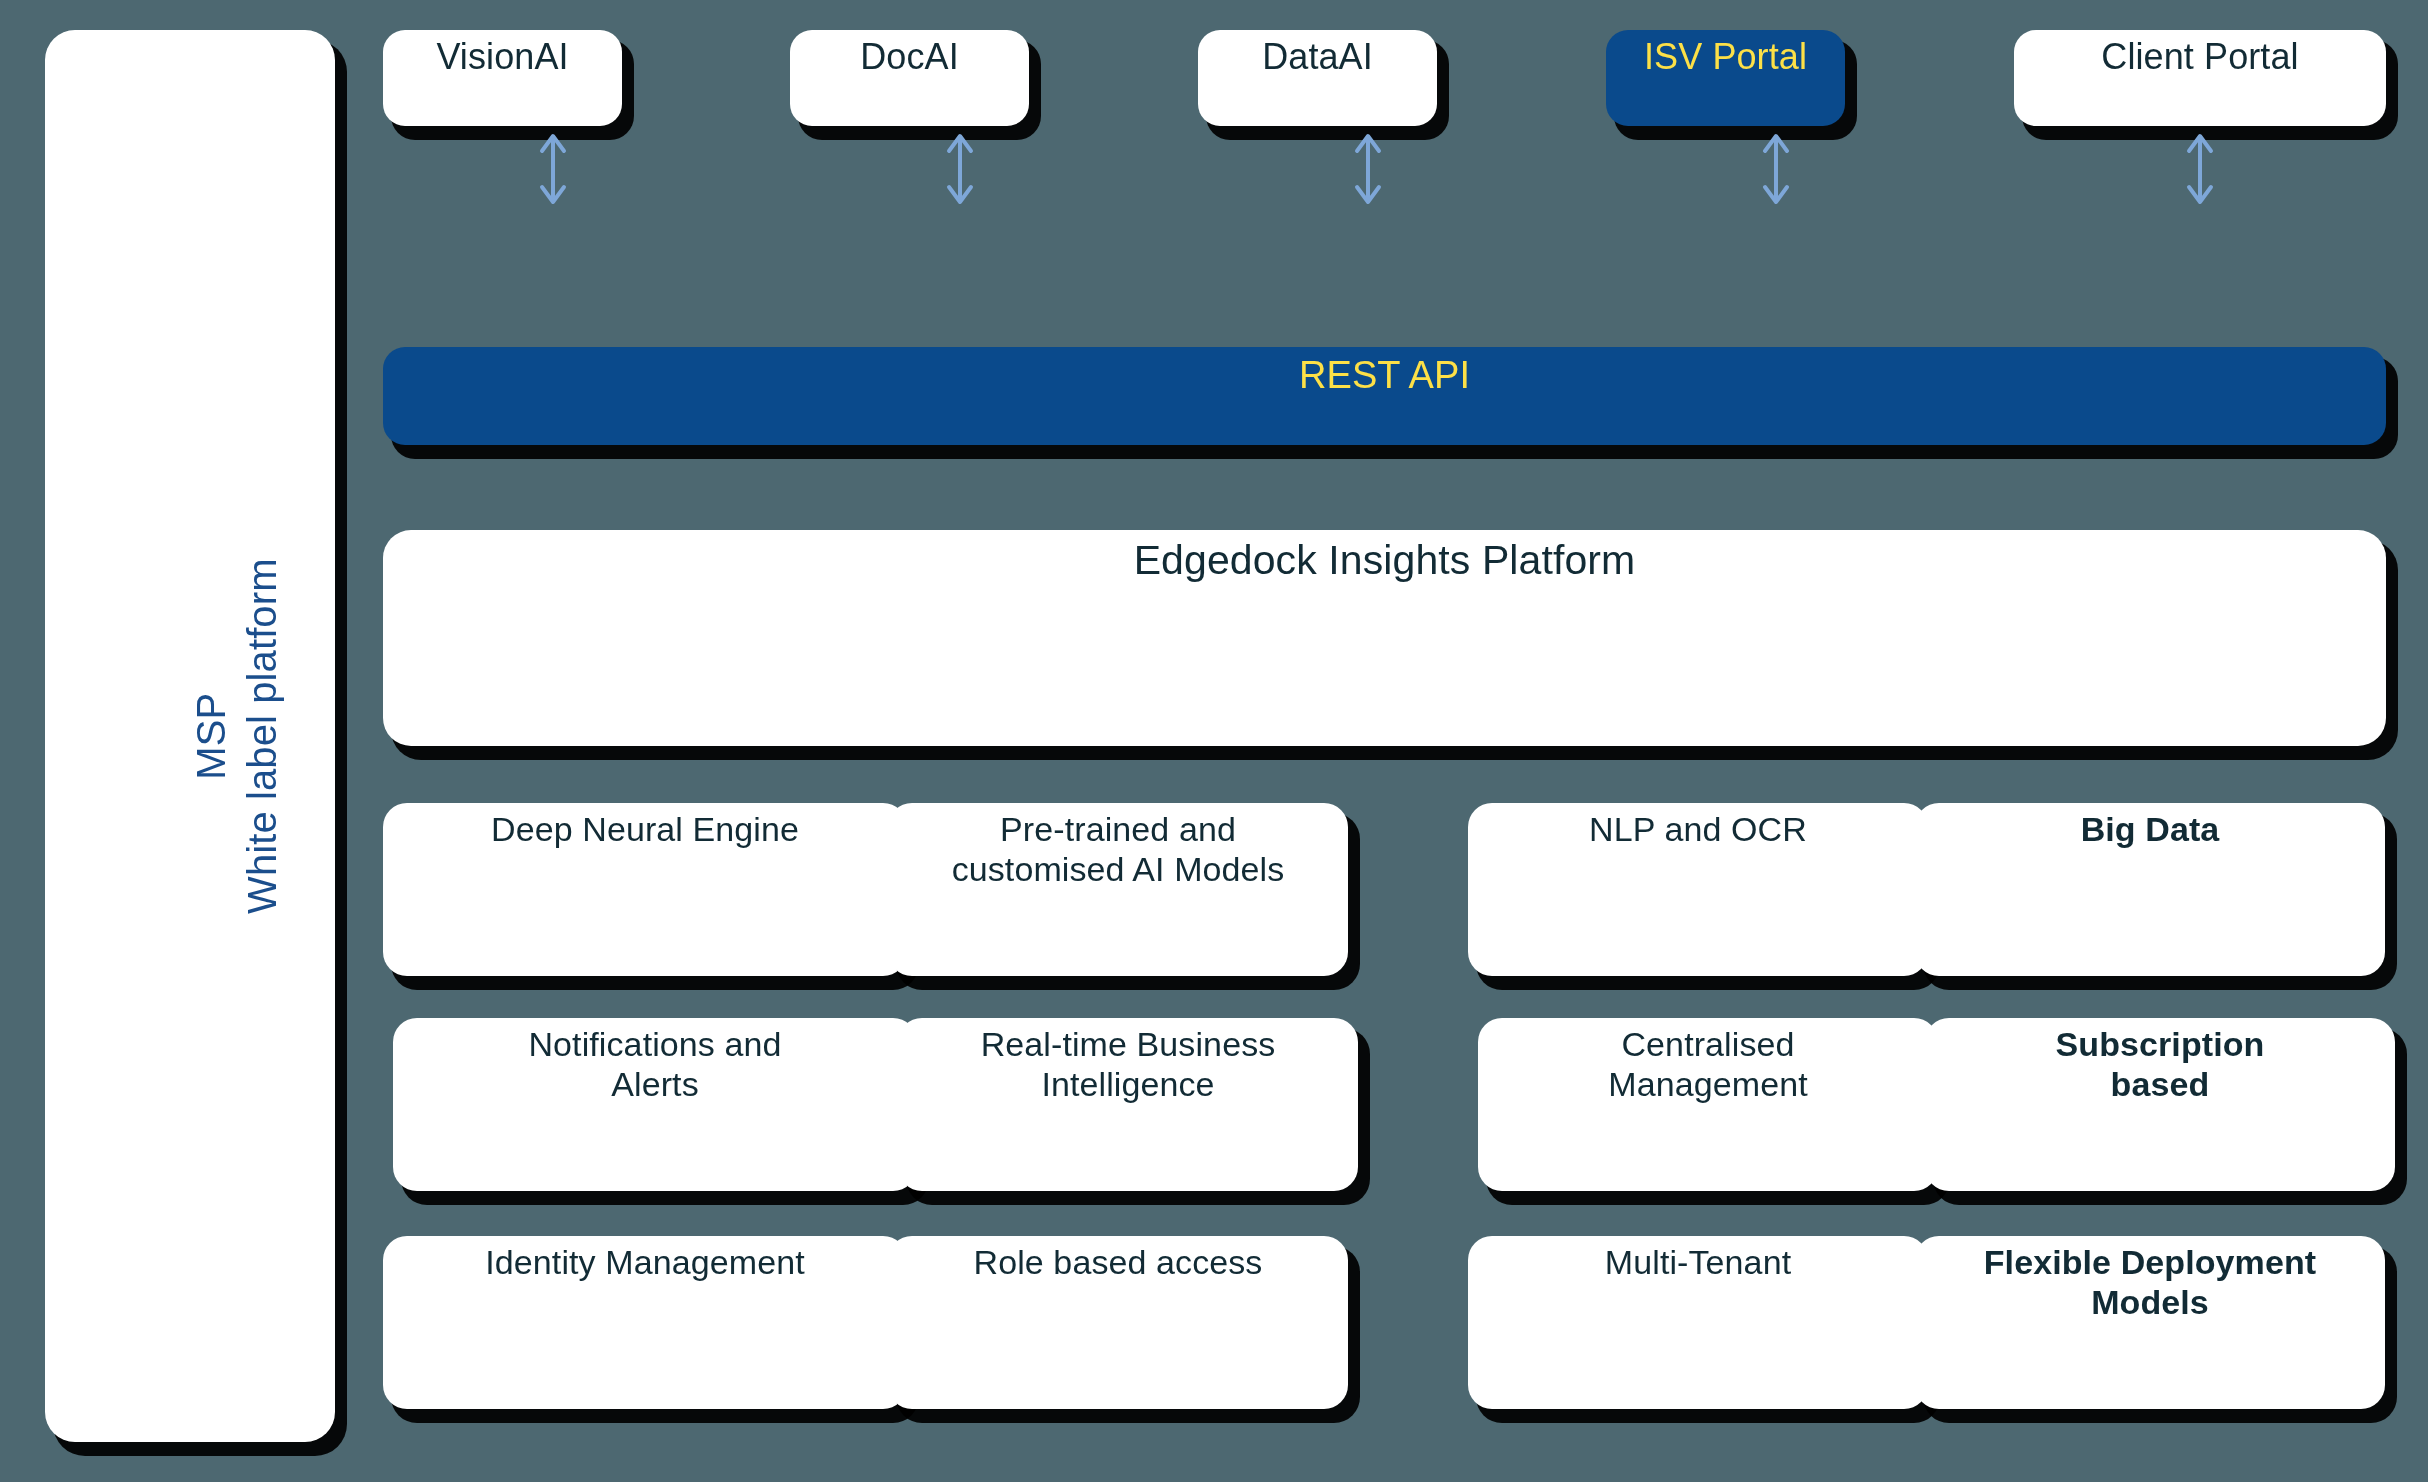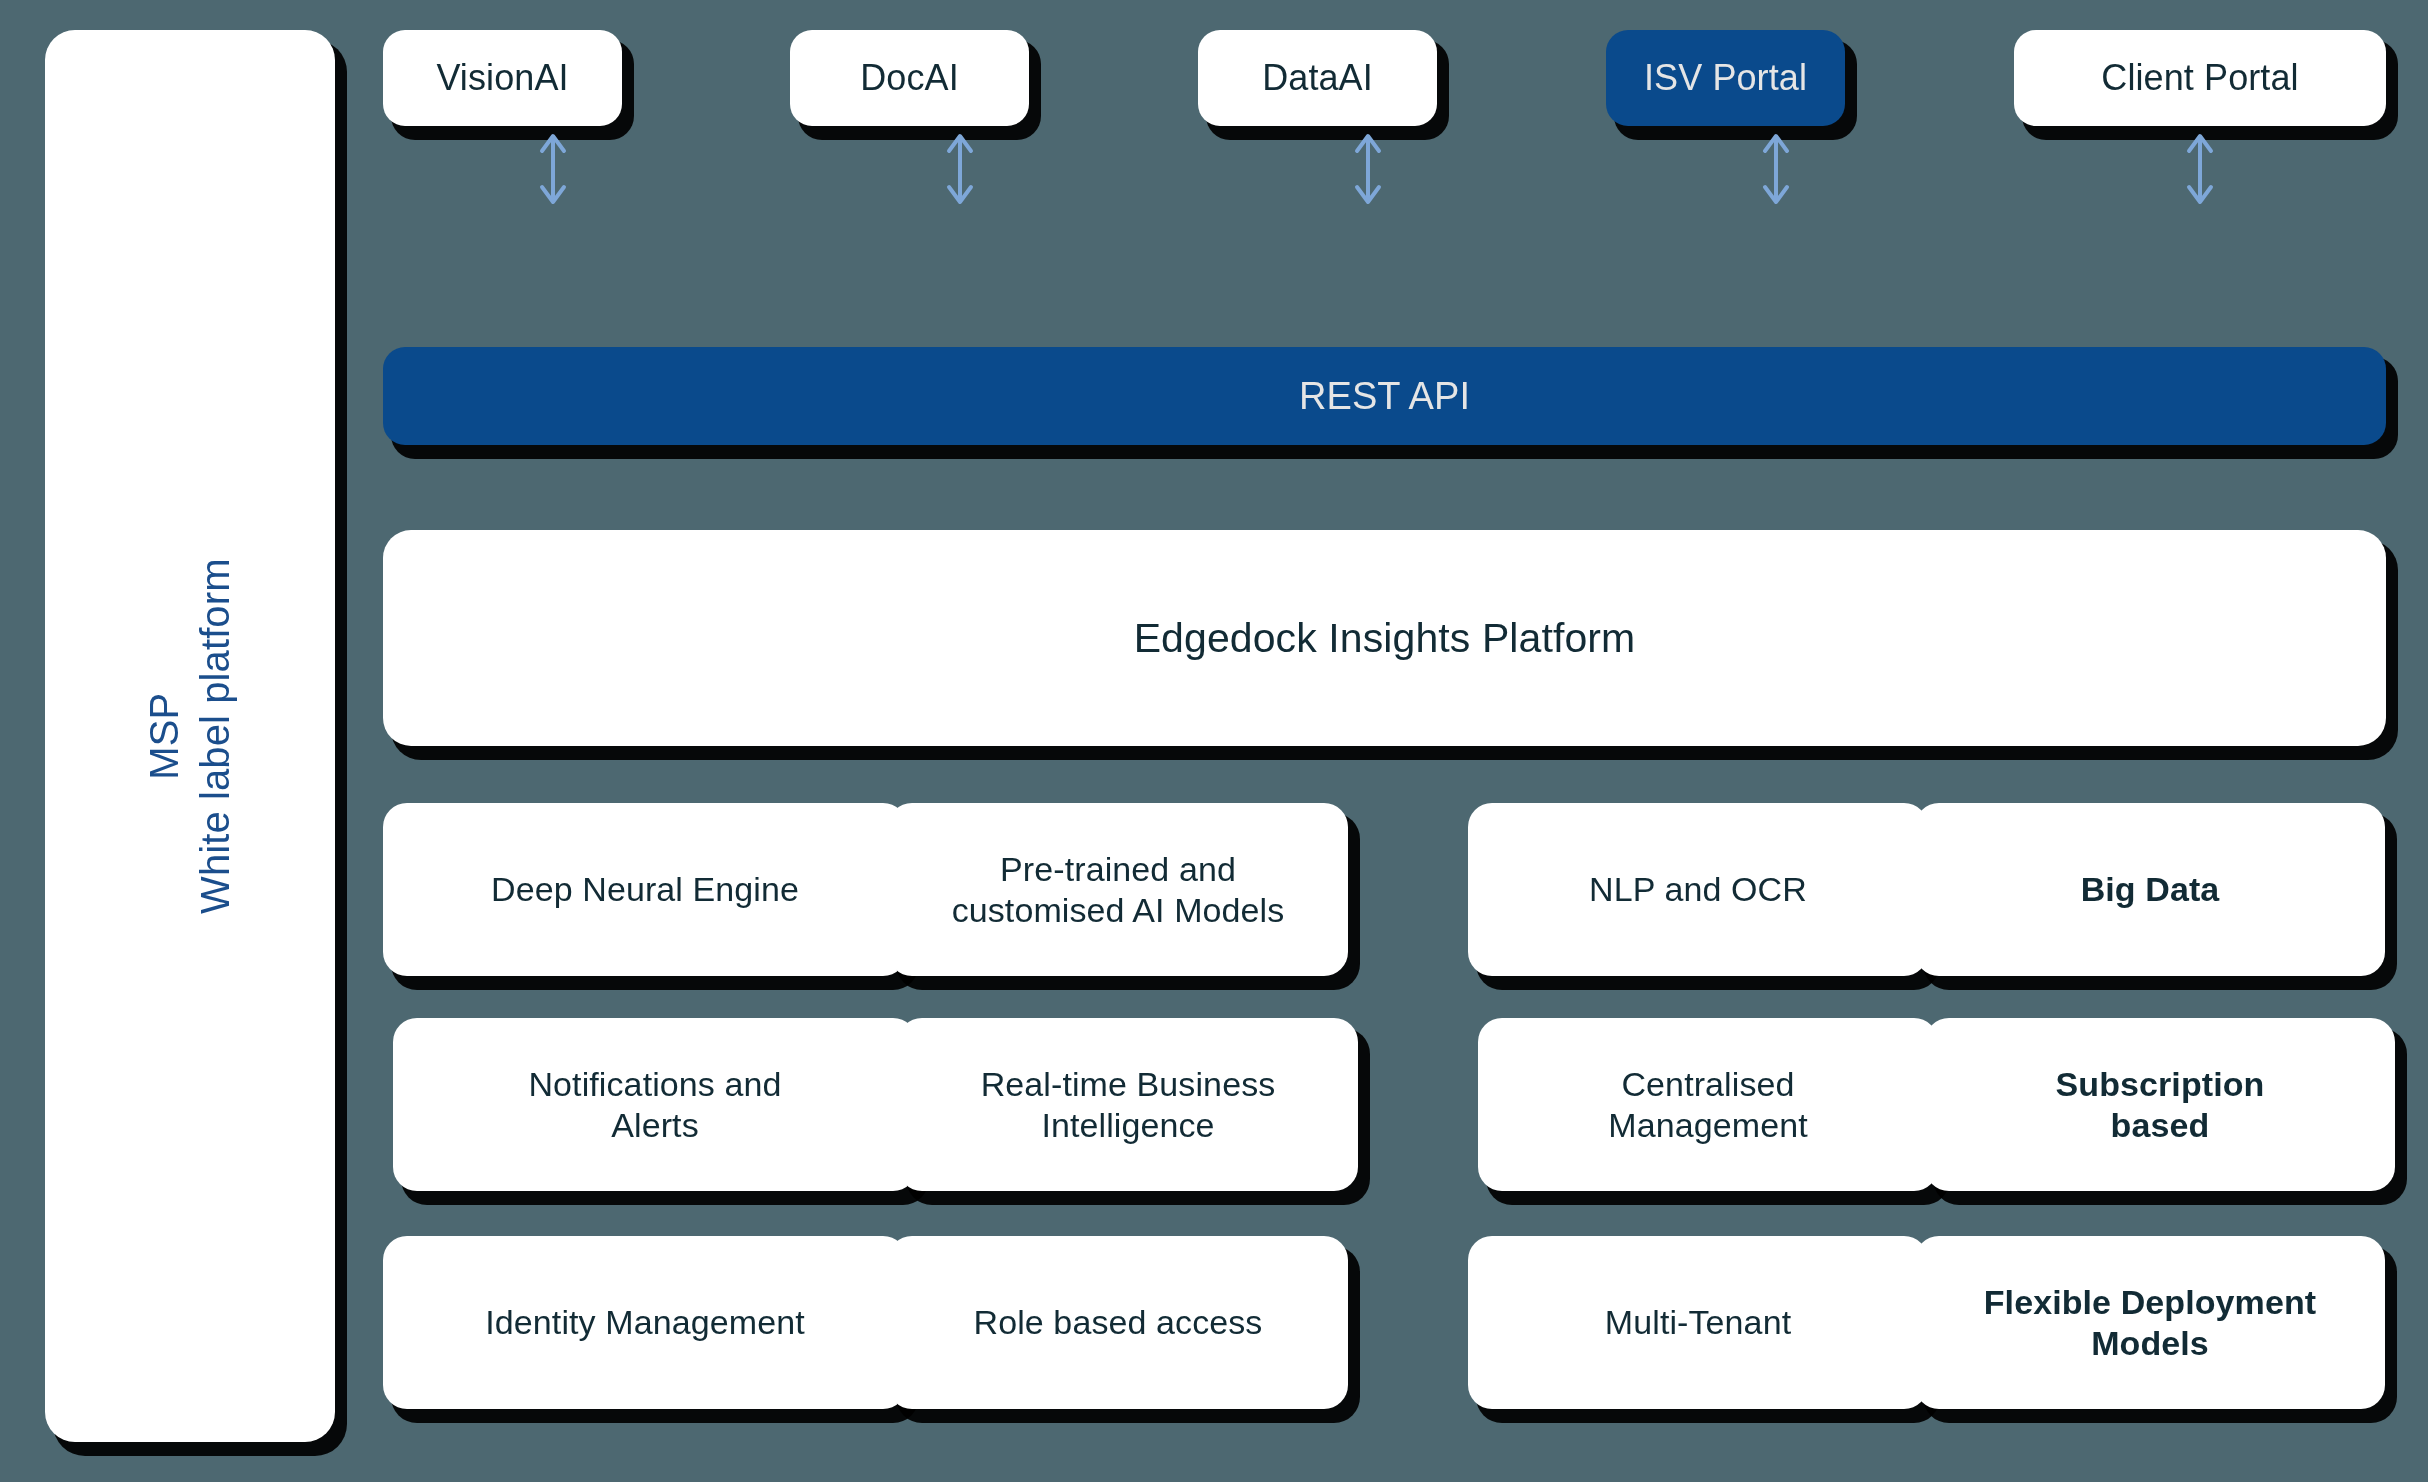--- a/index.html
+++ b/index.html
@@ -19,32 +19,32 @@
     box-sizing: border-box;
   }
 
   
   .card {
     position: absolute;
     background: #ffffff;
     border-radius: 26px;
     box-shadow: 10px 12px 0 2px rgba(0,0,0,0.92);
     display: flex;
-    align-items: center;
+    align-items: flex-start;
     justify-content: center;
     text-align: center;
     color: #122b35;
     box-sizing: border-box;
     padding: 6px 14px;
     line-height: 1.18;
     letter-spacing: 0.1px;
   }
   .card.accent {
     background: #0a4a8c;
-    color: #e5e5e5;
+    color: #fde047;
   }
 
   
   #msp-card {
     left: 45px;
     top: 30px;
     width: 290px;
     height: 1412px;
     border-radius: 30px;
     flex-direction: column;

